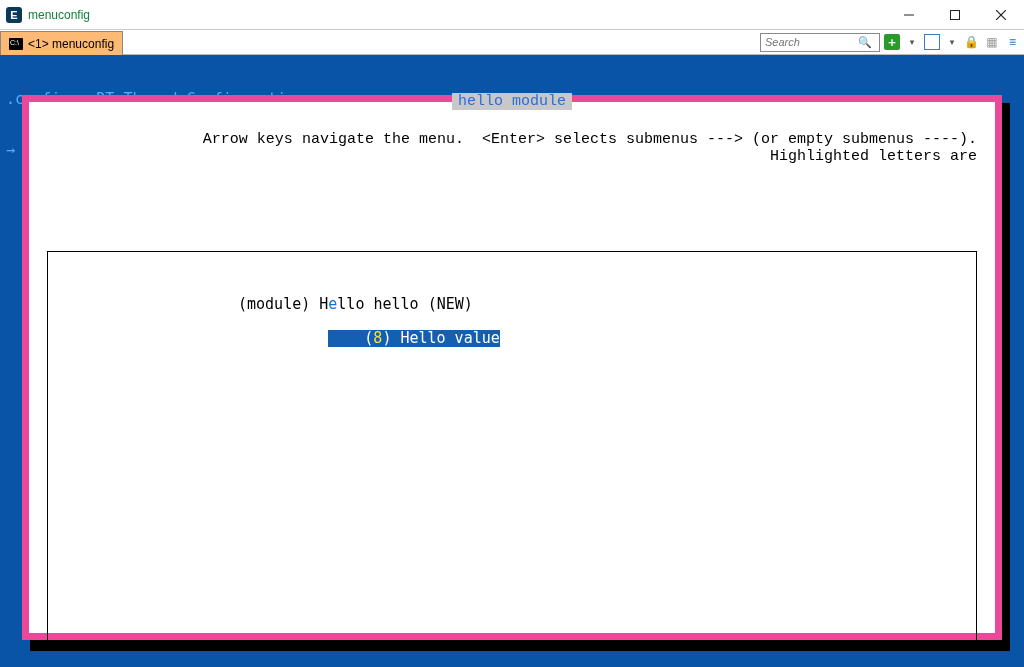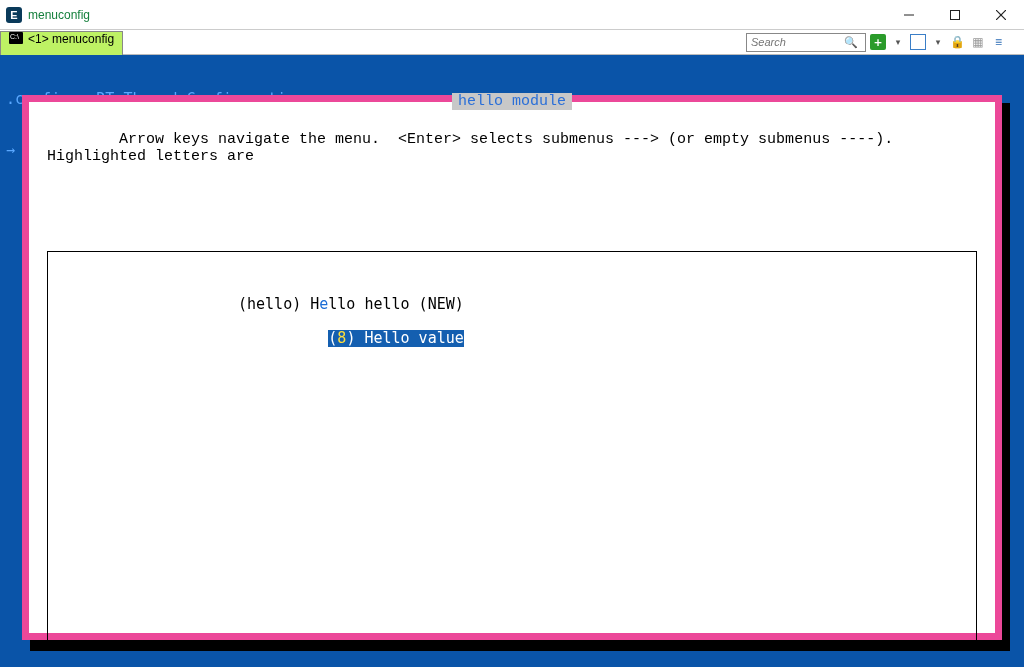--- a/index.html
+++ b/index.html
@@ -8,48 +8,48 @@
   .titlebar { height: 30px; display: flex; align-items: center; justify-content: space-between; background: #fff; border-bottom: 1px solid #ccc; }
   .titlebar-left { display: flex; align-items: center; gap: 6px; padding-left: 6px; }
   .app-icon { width: 16px; height: 16px; background: #0a3a5a; border-radius: 3px; display: inline-flex; align-items: center; justify-content: center; color: #fff; font-size: 11px; font-weight: bold; }
   .title-text { font-size: 12px; color: #15803d; }
   .win-controls { display: flex; height: 100%; }
   .win-btn { width: 46px; height: 100%; display: flex; align-items: center; justify-content: center; font-size: 14px; color: #222; cursor: default; }
   .win-btn svg { width: 10px; height: 10px; }
   
   .tabbar { height: 25px; display: flex; align-items: stretch; justify-content: space-between; background: #fff; border-bottom: 1px solid #bbb; font-size: 12px; }
   .tabs { display: flex; }
-  .tab { display: flex; gap: 5px; padding: 0 8px; border: 1px solid #888; border-bottom: none; background: #bef264; position: relative; top: 1px; }
+  .tab { display: flex; align-items: center; gap: 5px; padding: 0 8px; border: 1px solid #888; border-bottom: none; background: #fdba74; position: relative; top: 1px; }
   .tab-icon { width: 14px; height: 12px; background: #000; display: inline-block; border-radius: 1px; position: relative; }
   .tab-icon::after { content:"C:\\"; color:#fff; font-size:7px; position:absolute; top:1px; left:1px; }
-  .tabbar-right { display: flex; align-items: center; gap: 4px; padding-right: 18px; }
+  .tabbar-right { display: flex; align-items: center; gap: 4px; padding-right: 4px; }
   .search { display: flex; align-items: center; border: 1px solid #888; background: #fff; height: 19px; width: 120px; }
   .search input { border: none; outline: none; font-style: italic; color: #888; font-size: 11px; width: 96px; padding: 0 4px; background: transparent; }
   .search-icon { width: 16px; text-align: center; font-size: 11px; color: #444; }
   .tb-icon { width: 16px; height: 16px; display: inline-flex; align-items: center; justify-content: center; font-size: 12px; }
   .plus { background: #2a9b2a; color: #fff; border-radius: 2px; font-weight: bold; }
   .chev { color: #555; font-size: 9px; }
   .square { border: 1px solid #3a7ec7; }
   .lock { color: #d9a400; }
   .doc { color: #999; }
   .lines { color: #2d6db5; letter-spacing: -1px; }
   
   .term-wrap { position: relative; width: 1024px; height: 612px; background: #0a54a8; }
   .console { font-family: Consolas, "Courier New", monospace; font-size: 15px; line-height: 17px; color: #000; }
   .cfg-lines { color: #5aa8ff; padding: 2px 6px 0 6px; font-family: Consolas, monospace; font-size: 15px; white-space: pre; }
   .panel-outer { position: absolute; left: 22px; top: 40px; width: 980px; height: 550px; }
   .shadow { position: absolute; left: 8px; top: 8px; width: 980px; height: 548px; background: #000; }
   .panel { position: absolute; left: 0; top: 0; width: 980px; height: 545px; background: #ffffff; border: 7px solid #ec4899; padding: 12px 18px 10px 18px; }
   .panel-title { position: absolute; top: -9px; left: 50%; transform: translateX(-50%); background: #c8c8c8; color: #2a6fd8; padding: 0 6px; font-weight: normal; }
-  .help-text { white-space: pre-wrap; color: #000; }
+  .help-text { white-space: pre-wrap; color: #000; text-align: right; }
   .menu-box { border: 1px solid #000; margin-top: 18px; height: 390px; padding: 10px 14px; font-family: Consolas, monospace; position: relative; }
   .menu-items { position: absolute; left: 190px; top: 10px; white-space: pre; }
   .menu-row { height: 17px; }
   .menu-row .hl { color: #1b6dd6; }
-  .menu-row.selected { background: #145fb0; color: #fff; display: inline-block; }
+  .menu-row.selected { background: #145fb0; color: #fff; display: inline-block; padding-left: 36px; }
   .menu-row.selected .val { color: #ffde3a; }
 </style>
 </head>
 <body>
 
 <div class="titlebar">
   <div class="titlebar-left">
     <span class="app-icon">E</span>
     <span class="title-text">menuconfig</span>
   </div>
@@ -106,20 +106,20 @@
     <div class="panel">
       <span class="panel-title">hello module</span>
 
       <div class="help-text">
         <span>Arrow keys navigate the menu.  &lt;Enter&gt; selects submenus ---&gt; (or empty submenus ----).  Highlighted letters are</span><br>
         <br>
       </div>
 
       <div class="menu-box">
         <div class="menu-items">
-          <div class="menu-row"><span>(hello) H</span><span class="hl">e</span><span>llo hello (NEW)</span></div>
+          <div class="menu-row"><span>(module) H</span><span class="hl">e</span><span>llo hello (NEW)</span></div>
           <div class="menu-row selected"><span>(</span><span class="val">8</span><span>) </span><span>Hello value</span></div>
         </div>
       </div>
 
     </div>
   </div>
 </div>
 
 </body></html>

